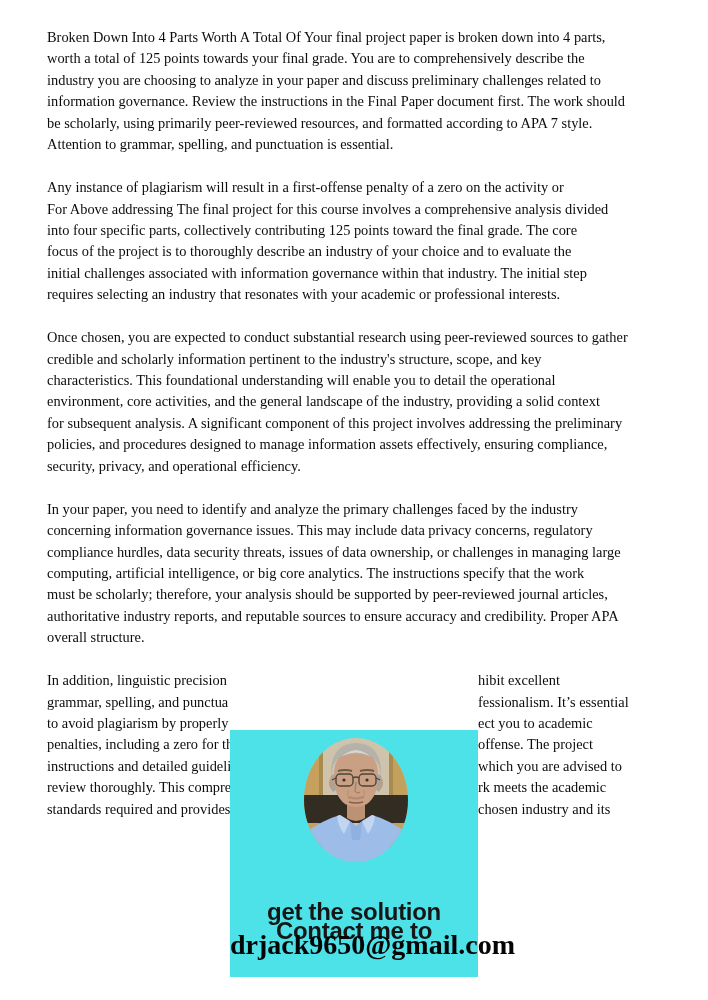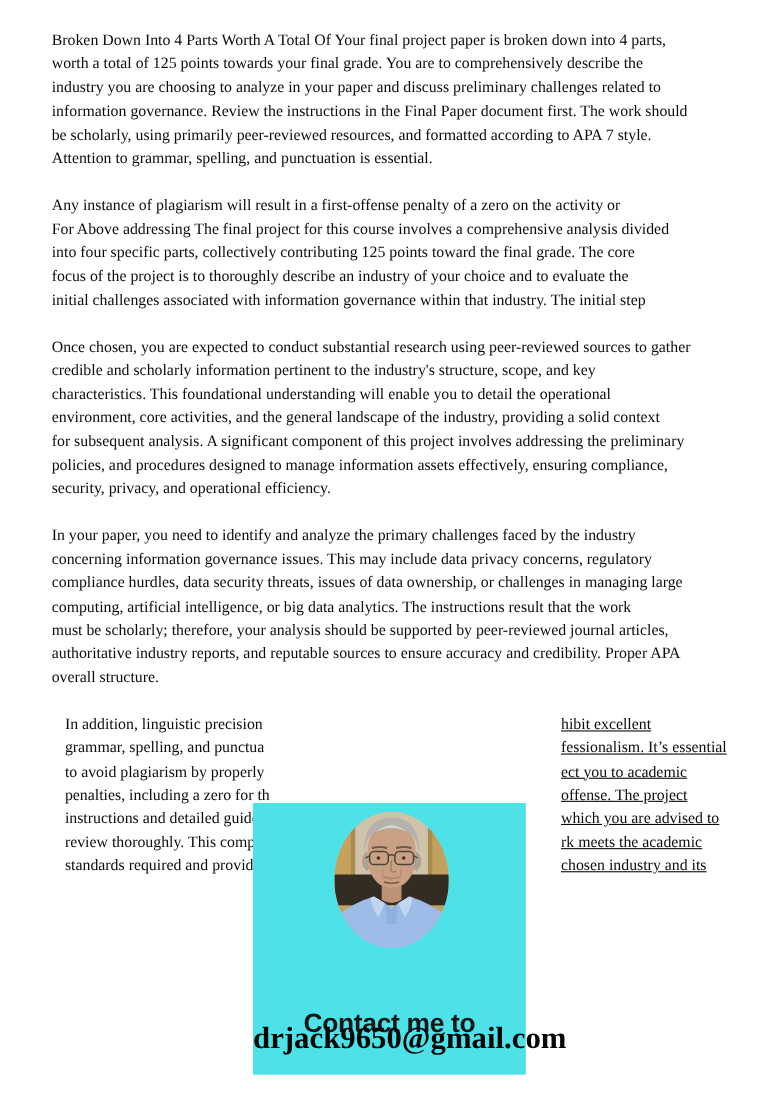--- a/index.html
+++ b/index.html
@@ -8,23 +8,23 @@
     font-family:"Liberation Serif", serif;
   }
   .page { position:relative; width:708px; height:1000px; background:#ffffff; overflow:hidden; }
 
   .doc {
     position:absolute; left:47px; top:27px; width:578px;
     font-size:14.4px; line-height:21.45px; color:#0c0c0c;
   }
   .para { margin:0 0 21.45px 0; }
   .line { white-space:nowrap; height:21.45px; }
-  .split-line { position:relative; height:21.45px;margin-left:12px; }
+  .split-line { position:relative; height:21.45px; }
   .frag-left  { position:absolute; left:0;   top:0; white-space:nowrap; }
-  .frag-right { position:absolute; left:451px; top:0; white-space:nowrap;text-decoration:underline; }
+  .frag-right { position:absolute; left:431px; top:0; white-space:nowrap; }
 
   .overlay {
     position:absolute; left:230px; top:730px; width:248px; height:247px;
     background:#4cE2E8; z-index:5;
   }
   .portrait { position:absolute; left:74px; top:8px; width:104px; height:124px; }
   .contact-line {
     position:absolute; left:0; width:100%; text-align:center;
     font-family:"Liberation Sans", sans-serif; font-weight:bold;
     font-size:24px; line-height:29px; letter-spacing:-0.3px; color:#161616;
@@ -52,37 +52,38 @@
       <div class="line">be scholarly, using primarily peer-reviewed resources, and formatted according to APA 7 style.</div>
       <div class="line">Attention to grammar, spelling, and punctuation is essential.</div>
     </div>
 
     <div class="para">
       <div class="line">Any instance of plagiarism will result in a first-offense penalty of a zero on the activity or</div>
       <div class="line">For Above addressing The final project for this course involves a comprehensive analysis divided</div>
       <div class="line">into four specific parts, collectively contributing 125 points toward the final grade. The core</div>
       <div class="line">focus of the project is to thoroughly describe an industry of your choice and to evaluate the</div>
       <div class="line">initial challenges associated with information governance within that industry. The initial step</div>
+      <div class="line">requires selecting an industry that resonates with your academic or professional interests.</div>
     </div>
 
     <div class="para">
       <div class="line">Once chosen, you are expected to conduct substantial research using peer-reviewed sources to gather</div>
       <div class="line">credible and scholarly information pertinent to the industry's structure, scope, and key</div>
       <div class="line">characteristics. This foundational understanding will enable you to detail the operational</div>
       <div class="line">environment, core activities, and the general landscape of the industry, providing a solid context</div>
       <div class="line">for subsequent analysis. A significant component of this project involves addressing the preliminary</div>
       <div class="line">policies, and procedures designed to manage information assets effectively, ensuring compliance,</div>
       <div class="line">security, privacy, and operational efficiency.</div>
     </div>
 
     <div class="para">
       <div class="line">In your paper, you need to identify and analyze the primary challenges faced by the industry</div>
       <div class="line">concerning information governance issues. This may include data privacy concerns, regulatory</div>
       <div class="line">compliance hurdles, data security threats, issues of data ownership, or challenges in managing large</div>
-      <div class="line">computing, artificial intelligence, or big data analytics. The instructions result that the work</div>
+      <div class="line">computing, artificial intelligence, or big core analytics. The instructions specify that the work</div>
       <div class="line">must be scholarly; therefore, your analysis should be supported by peer-reviewed journal articles,</div>
       <div class="line">authoritative industry reports, and reputable sources to ensure accuracy and credibility. Proper APA</div>
       <div class="line">overall structure.</div>
     </div>
 
     <div class="para">
       <div class="split-line">
         <span class="frag-left">In addition, linguistic precision </span>
         <span class="frag-right">hibit excellent</span>
       </div>
@@ -148,16 +149,17 @@
         <path d="M32,40 L28,42 M72,40 L76,42" stroke="#4c443a" stroke-width="1.2"></path>
         <circle cx="40" cy="42" r="1.6" fill="#3b2f26"></circle>
         <circle cx="63" cy="42" r="1.6" fill="#3b2f26"></circle>
         <path d="M52,44 L51,53 Q53,56 56,54" stroke="#a57a5e" stroke-width="1.2" fill="none"></path>
         <path d="M44,52 Q43,58 45,61 M60,52 Q61,58 59,61" stroke="#b08566" stroke-width="1" fill="none" opacity="0.7"></path>
         <path d="M45,59 Q52,62 59,59" stroke="#a3765a" stroke-width="2" fill="none" opacity="0.55"></path>
         <path d="M45,64 Q52,66 59,64" stroke="#8c5c49" stroke-width="1.6" fill="none"></path>
       </g>
     </svg>
     <div class="contact-line l1">Contact me to</div>
+    <div class="contact-line l2">get the solution</div>
     <div class="contact-email">drjack9650@gmail.com</div>
   </div>
 
 </div>
 
 </body></html>

